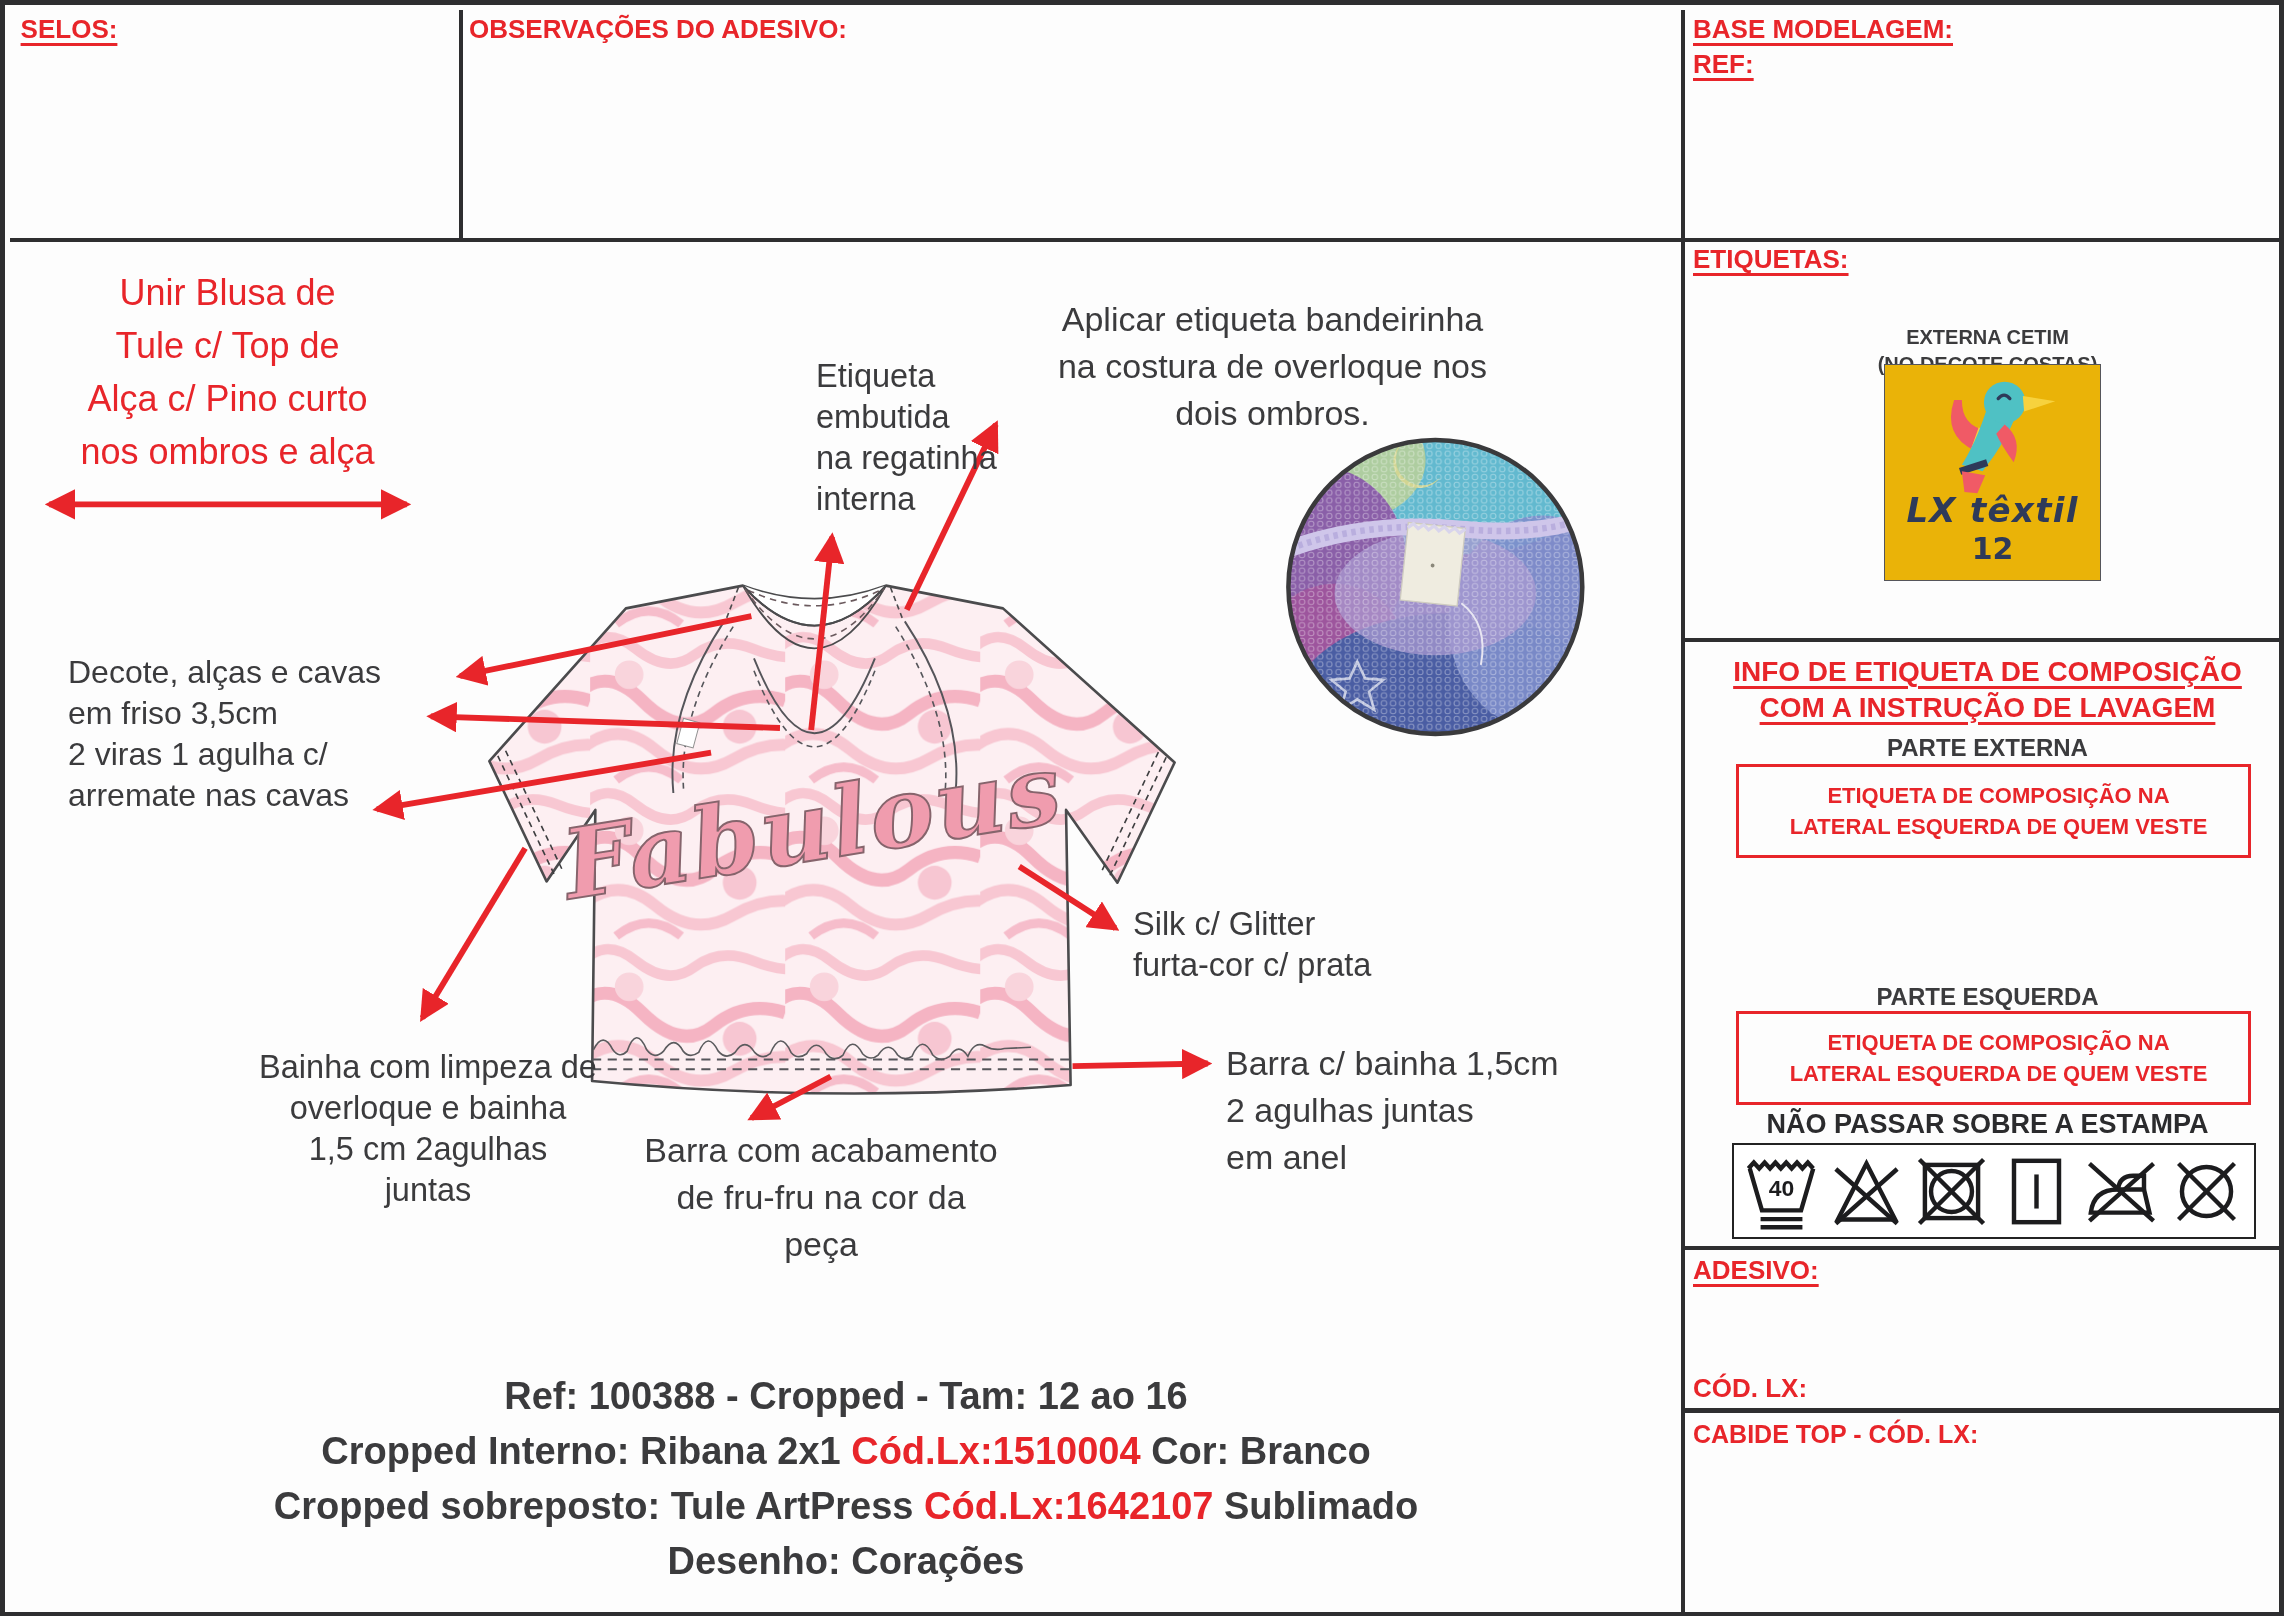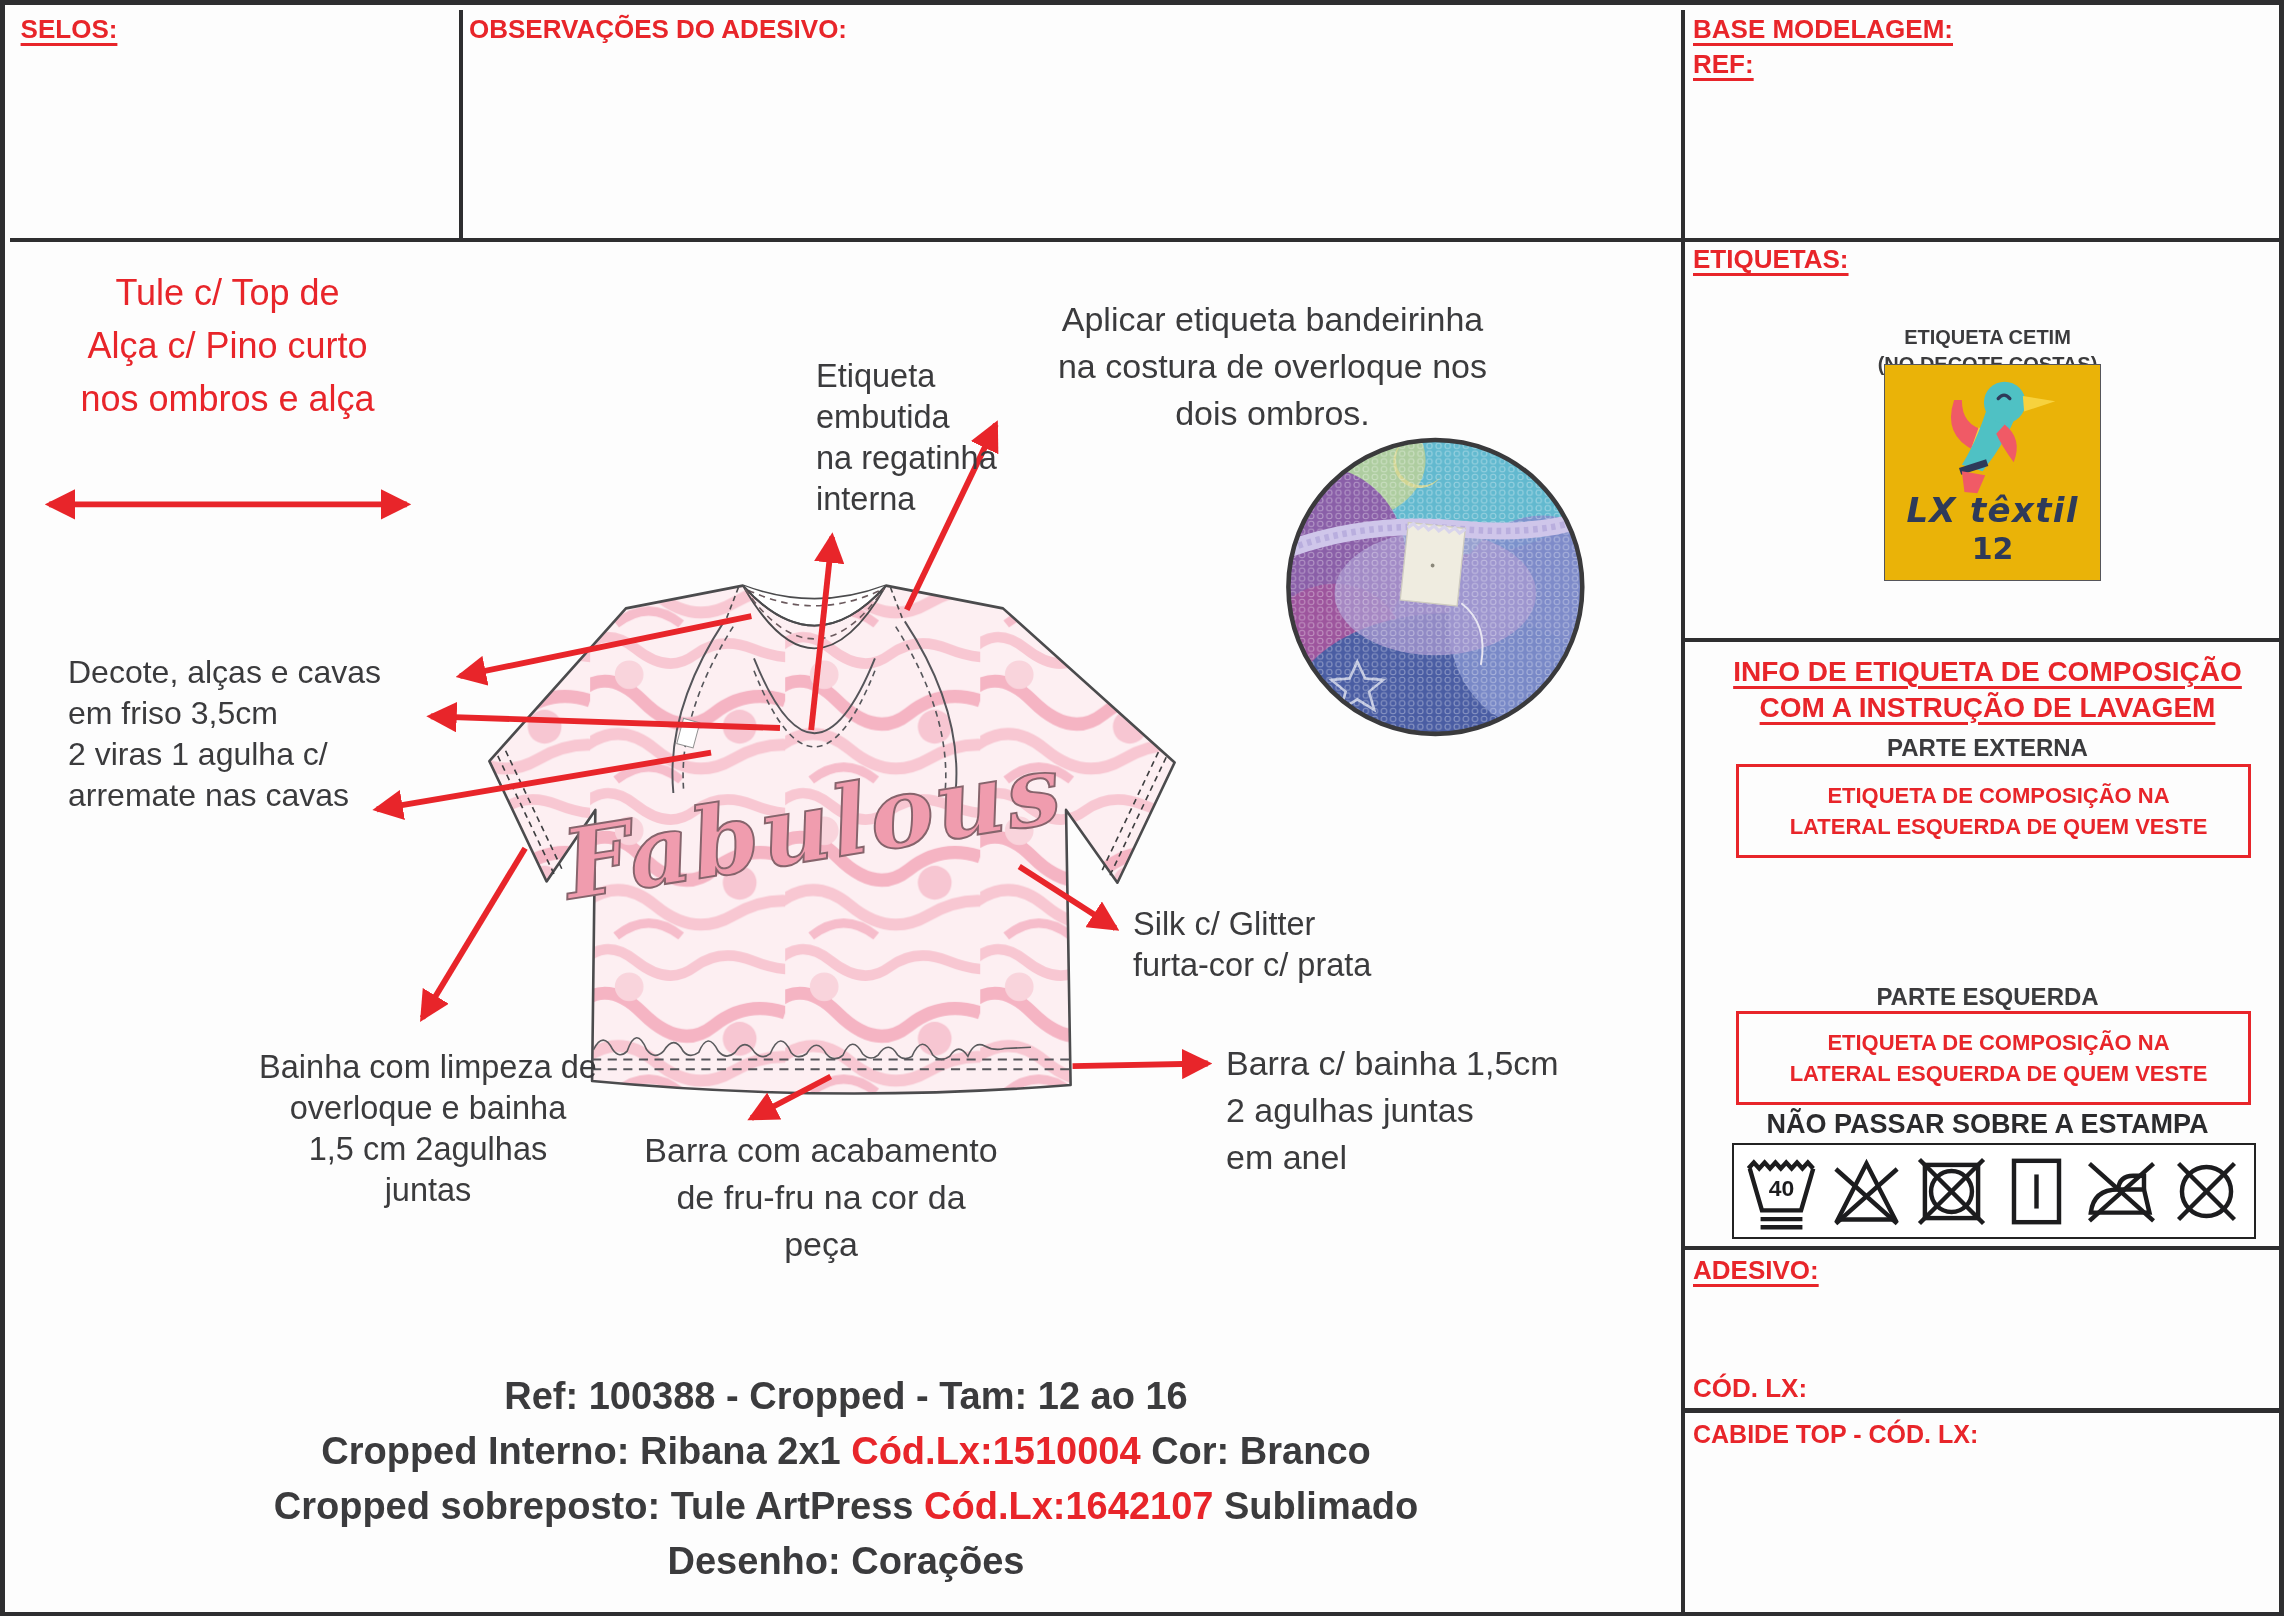--- a/index.html
+++ b/index.html
@@ -141,20 +141,21 @@
   <div class="hline" style="left:1680px;top:633px;width:599px;height:3.9px;"></div>
   <div class="hline" style="left:1680px;top:1241px;width:599px;height:3.9px;"></div>
   <div class="hline" style="left:1680px;top:1403px;width:599px;height:4.6px;"></div>
 
   <div class="abs hdr und" style="left:15.6px;top:9px;">SELOS:</div>
   <div class="abs hdr" style="left:464px;top:9px;">OBSERVAÇÕES DO ADESIVO:</div>
   <div class="abs hdr und" style="left:1688px;top:9px;">BASE MODELAGEM:</div>
   <div class="abs hdr und" style="left:1688px;top:44px;">REF:</div>
 
   <div class="abs redtitle" style="left:40px;top:261px;width:365px;">
+    <div>Unir Blusa de</div>
     <div>Tule c/ Top de</div>
     <div>Alça c/ Pino curto</div>
     <div>nos ombros e alça</div>
   </div>
 
   <div class="abs ann" style="left:63px;top:647px;width:416px;font-size:32px;">
     <div>Decote, alças e cavas</div>
     <div>em friso 3,5cm</div>
     <div>2 viras 1 agulha c/</div>
     <div>arremate nas cavas</div>
@@ -200,21 +201,21 @@
   <div class="abs footer" style="left:191px;top:1364px;width:1300px;">
     <div>Ref: 100388 - Cropped - Tam: 12 ao 16</div>
     <div><span class="dark">Cropped Interno: Ribana 2x1 </span><span class="red">Cód.Lx:1510004</span><span class="dark"> Cor: Branco</span></div>
     <div><span class="dark">Cropped sobreposto: Tule ArtPress </span><span class="red">Cód.Lx:1642107</span><span class="dark"> Sublimado</span></div>
     <div>Desenho: Corações</div>
   </div>
 
   <div class="abs hdr und" style="left:1688px;top:239px;">ETIQUETAS:</div>
 
   <div class="abs cetim" style="left:1794px;top:319px;width:377px;">
-    <div>ETIQUETA CETIM</div>
+    <div>EXTERNA CETIM</div>
     <div>(NO DECOTE COSTAS)</div>
   </div>
 
   <div class="logoBox" style="left:1879px;top:359px;width:217px;height:217px;">
     <svg width="130" height="120" viewBox="0 0 200 185" style="margin-top:9px;">
       <path d="M40,40 Q22,95 72,118 L88,86 Q52,80 52,40 Z" fill="#f05a66"></path>
       <polygon points="78,82 112,104 66,116" fill="#f7d23e"></polygon>
       <path d="M98,28 Q80,95 52,140 L84,150 Q120,105 138,58 Z" fill="#4fc1c4"></path>
       <circle cx="118" cy="44" r="32" fill="#4fc1c4"></circle>
       <path d="M118,78 Q146,100 132,136 Q114,112 105,92 Z" fill="#f05a66"></path>

